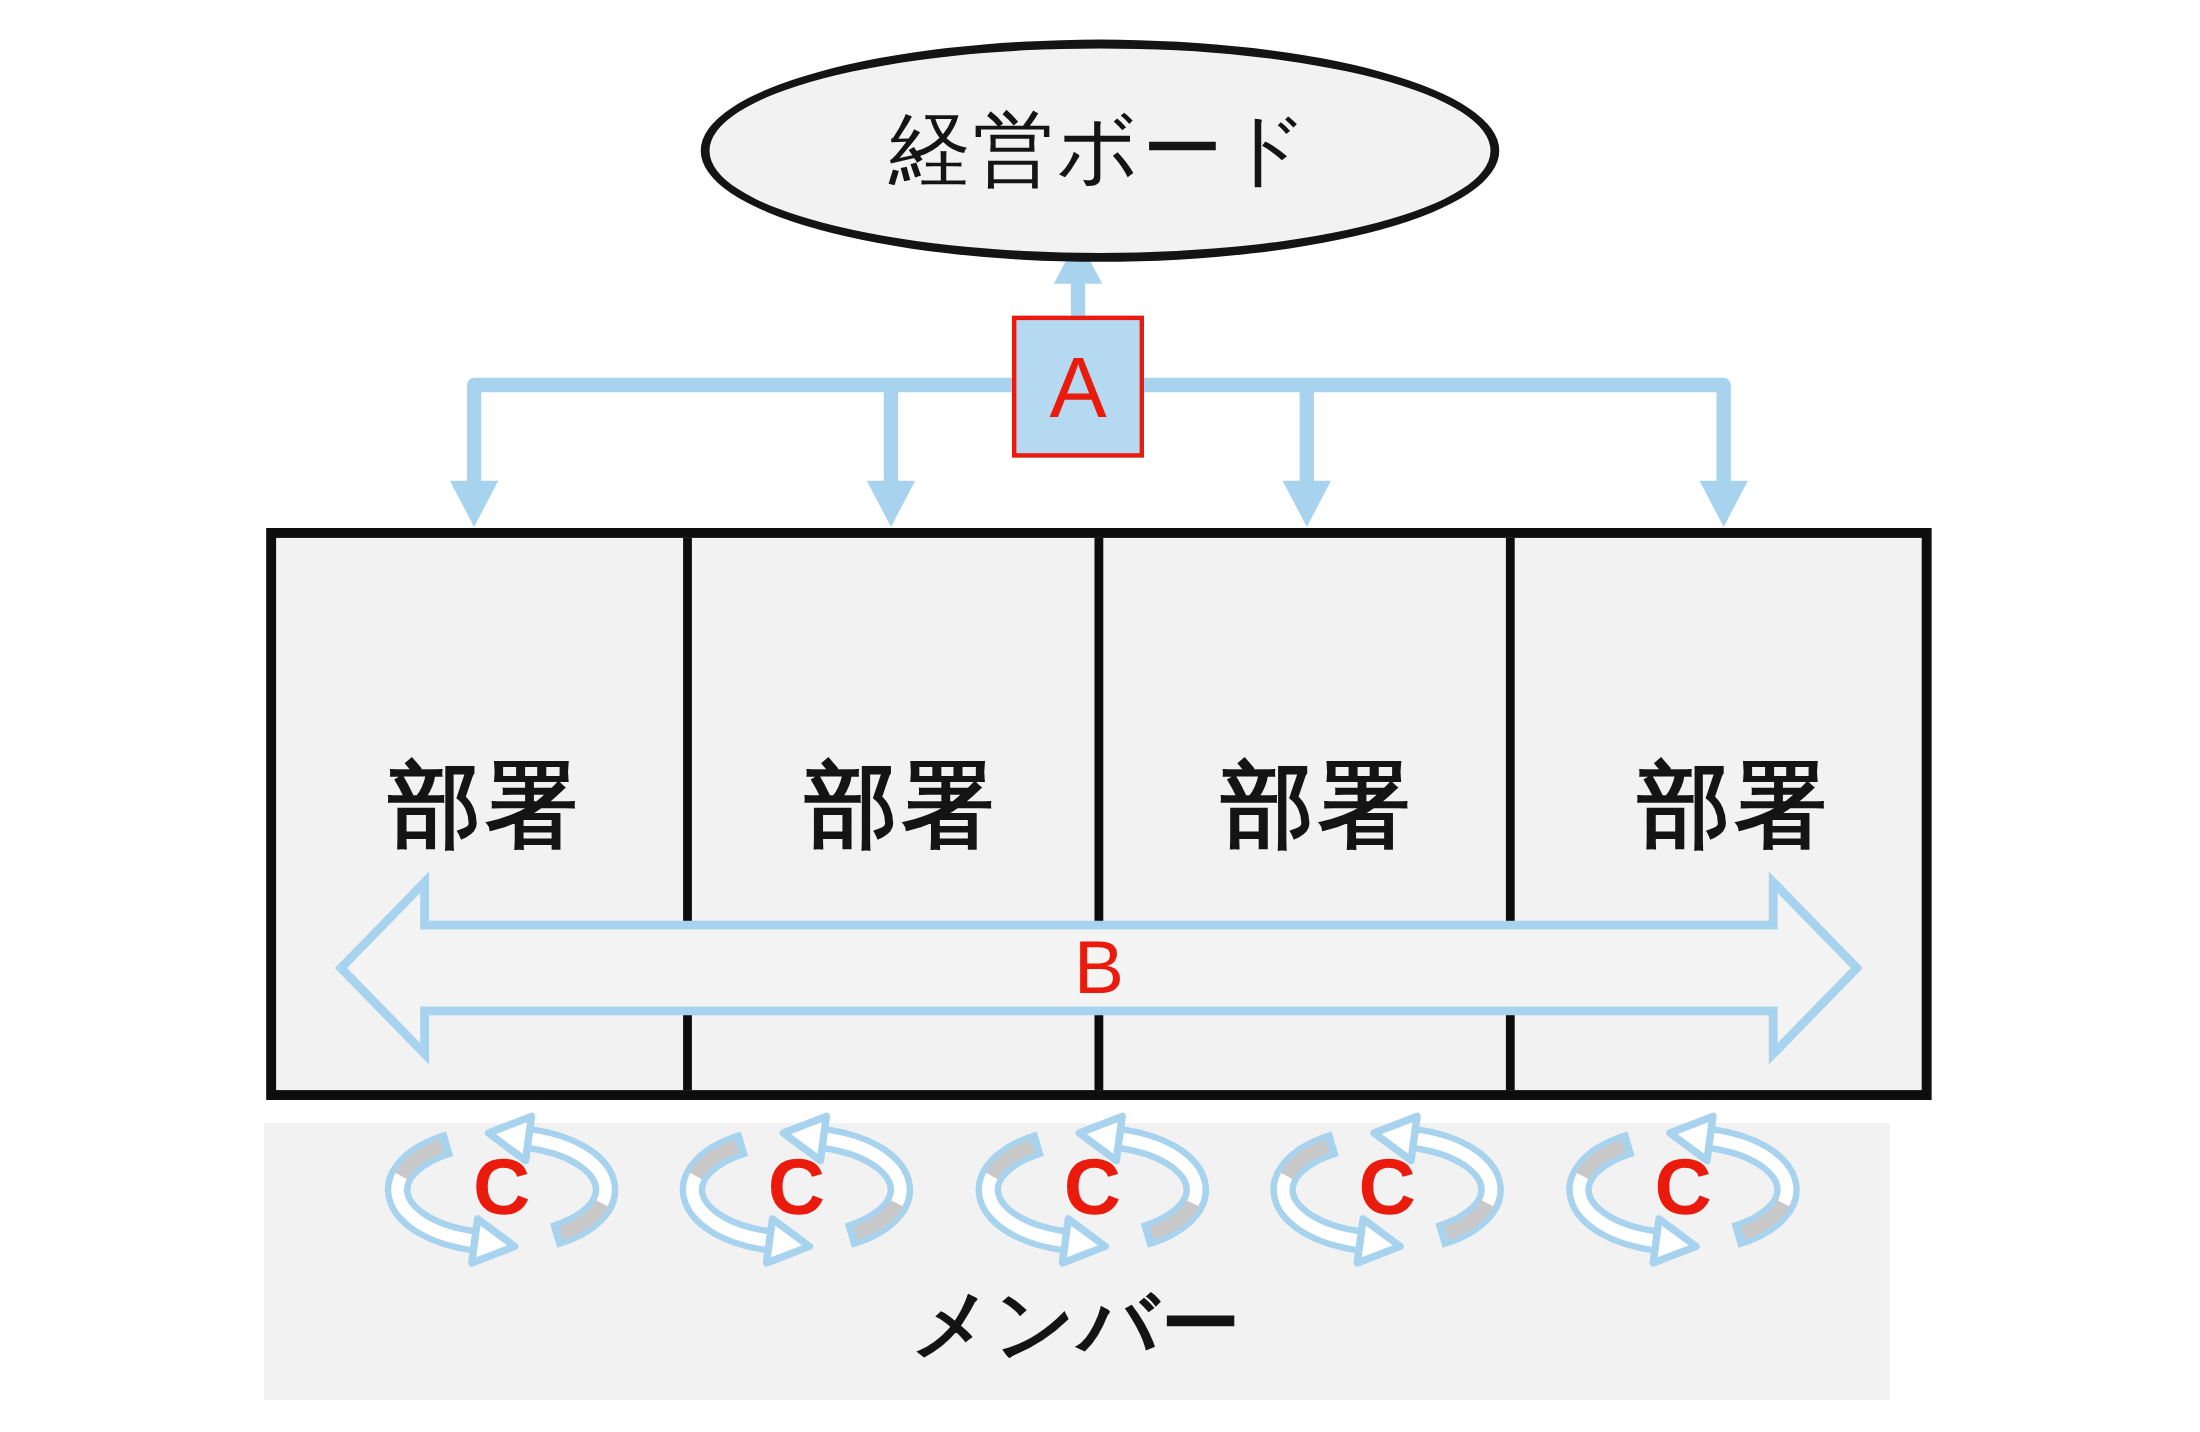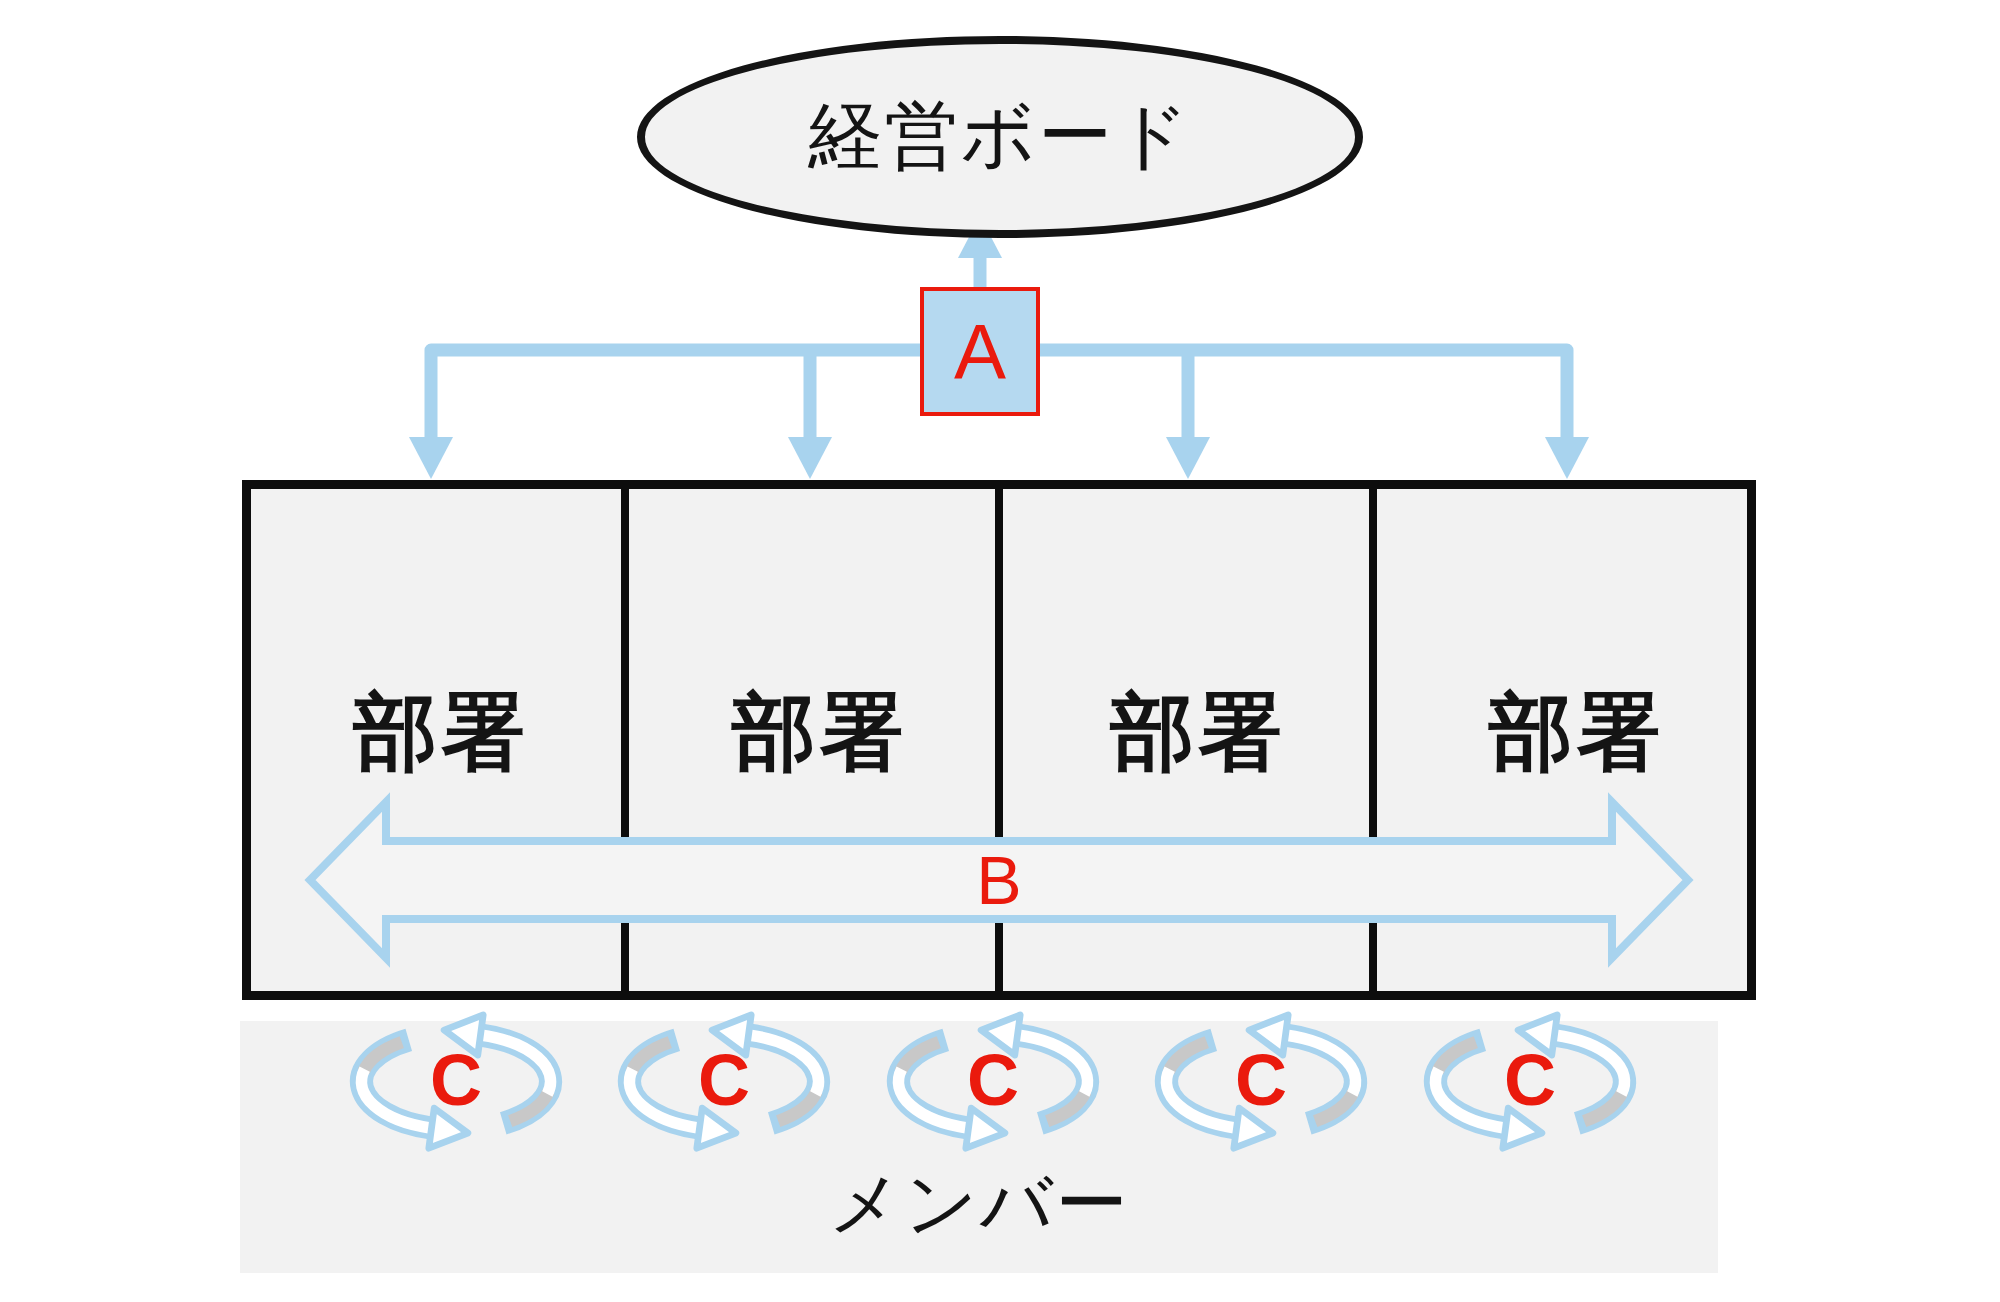--- a/index.html
+++ b/index.html
@@ -63,21 +63,21 @@
   }
   .b-label span{font-size:68px;color:var(--red);line-height:1;}
 
   
   .members-panel{
     left:240px;top:1021px;width:1478px;height:252px;
     background:var(--panel);
   }
   .members-label{
     left:240px;top:1164px;width:1478px;height:80px;
-    display:flex;align-items:center;justify-content:center;
+    display:flex;align-items:center;justify-content:center;font-weight:bold;
   }
   .members-label span{font-size:72px;color:var(--ink);letter-spacing:2px;}
 
   
   .cycle{width:232px;height:135px;}
   .cyc-blue{stroke:var(--blue);stroke-width:24;fill:none;}
   .cyc-white{stroke:#ffffff;stroke-width:12;fill:none;}
   .cyc-gray{stroke:var(--shadow);stroke-width:13;fill:none;}
   .cyc-head{fill:#ffffff;stroke:var(--blue);stroke-width:7;stroke-linejoin:round;}
   .c-label{

